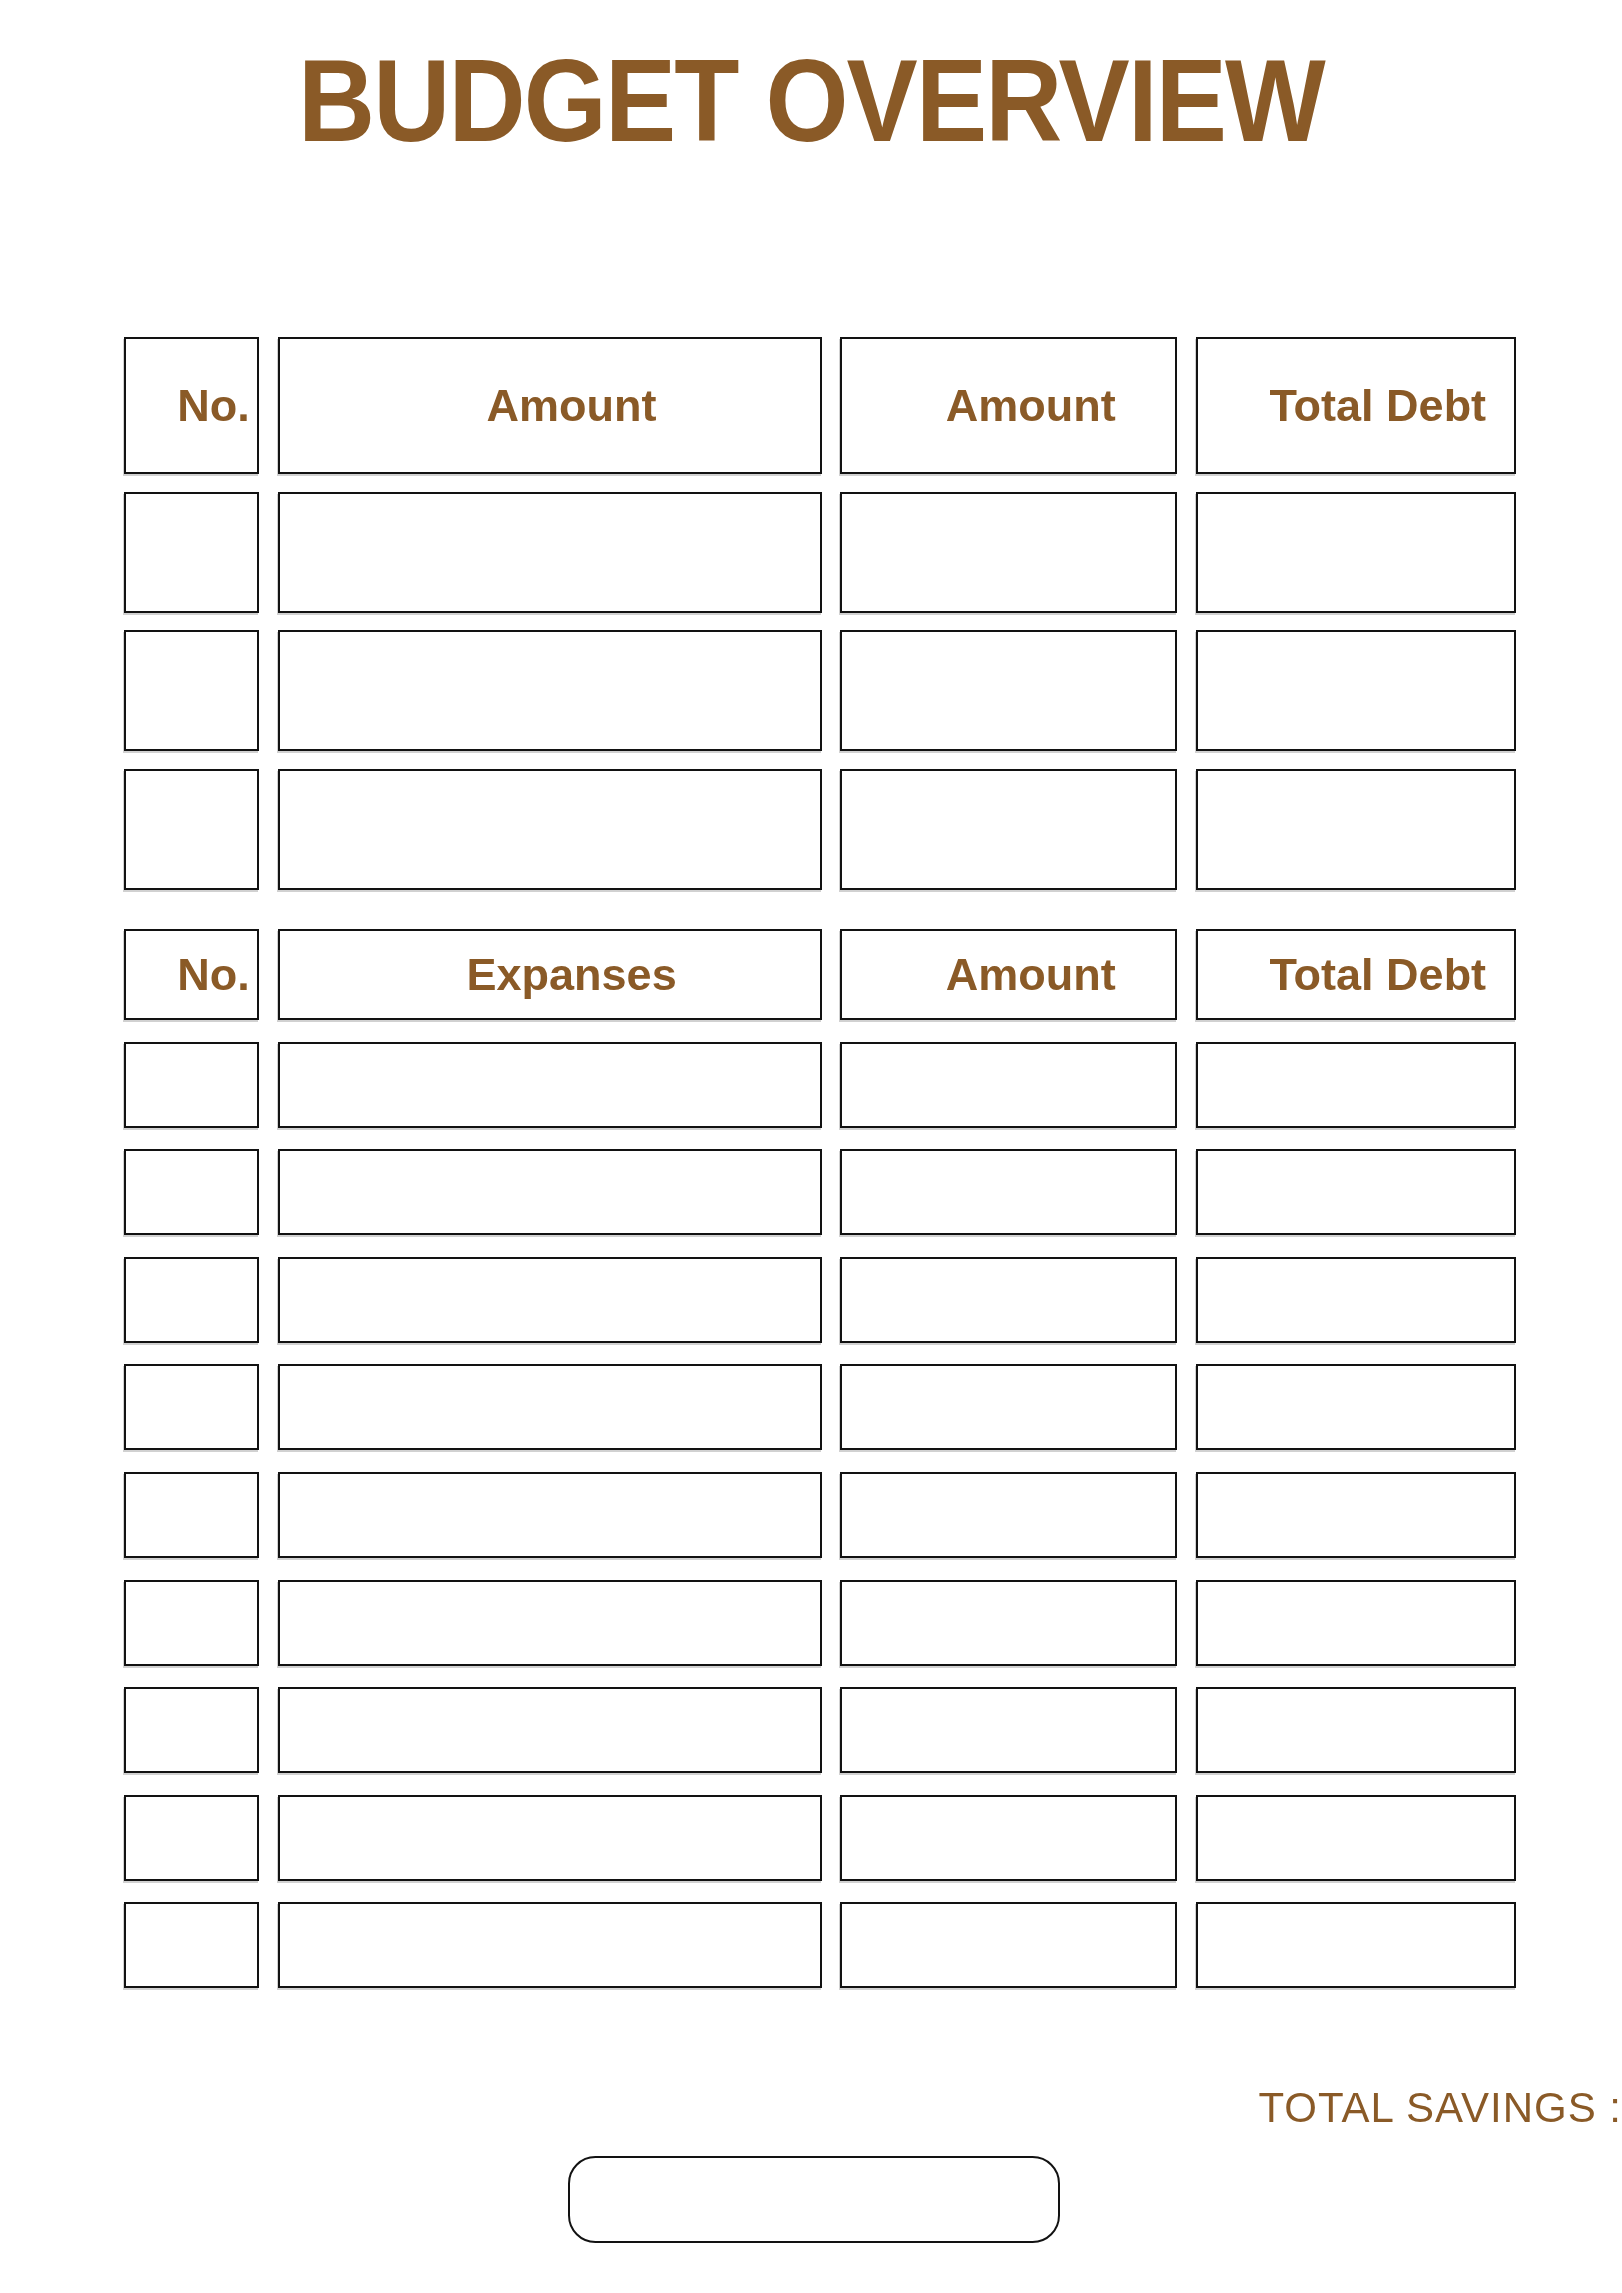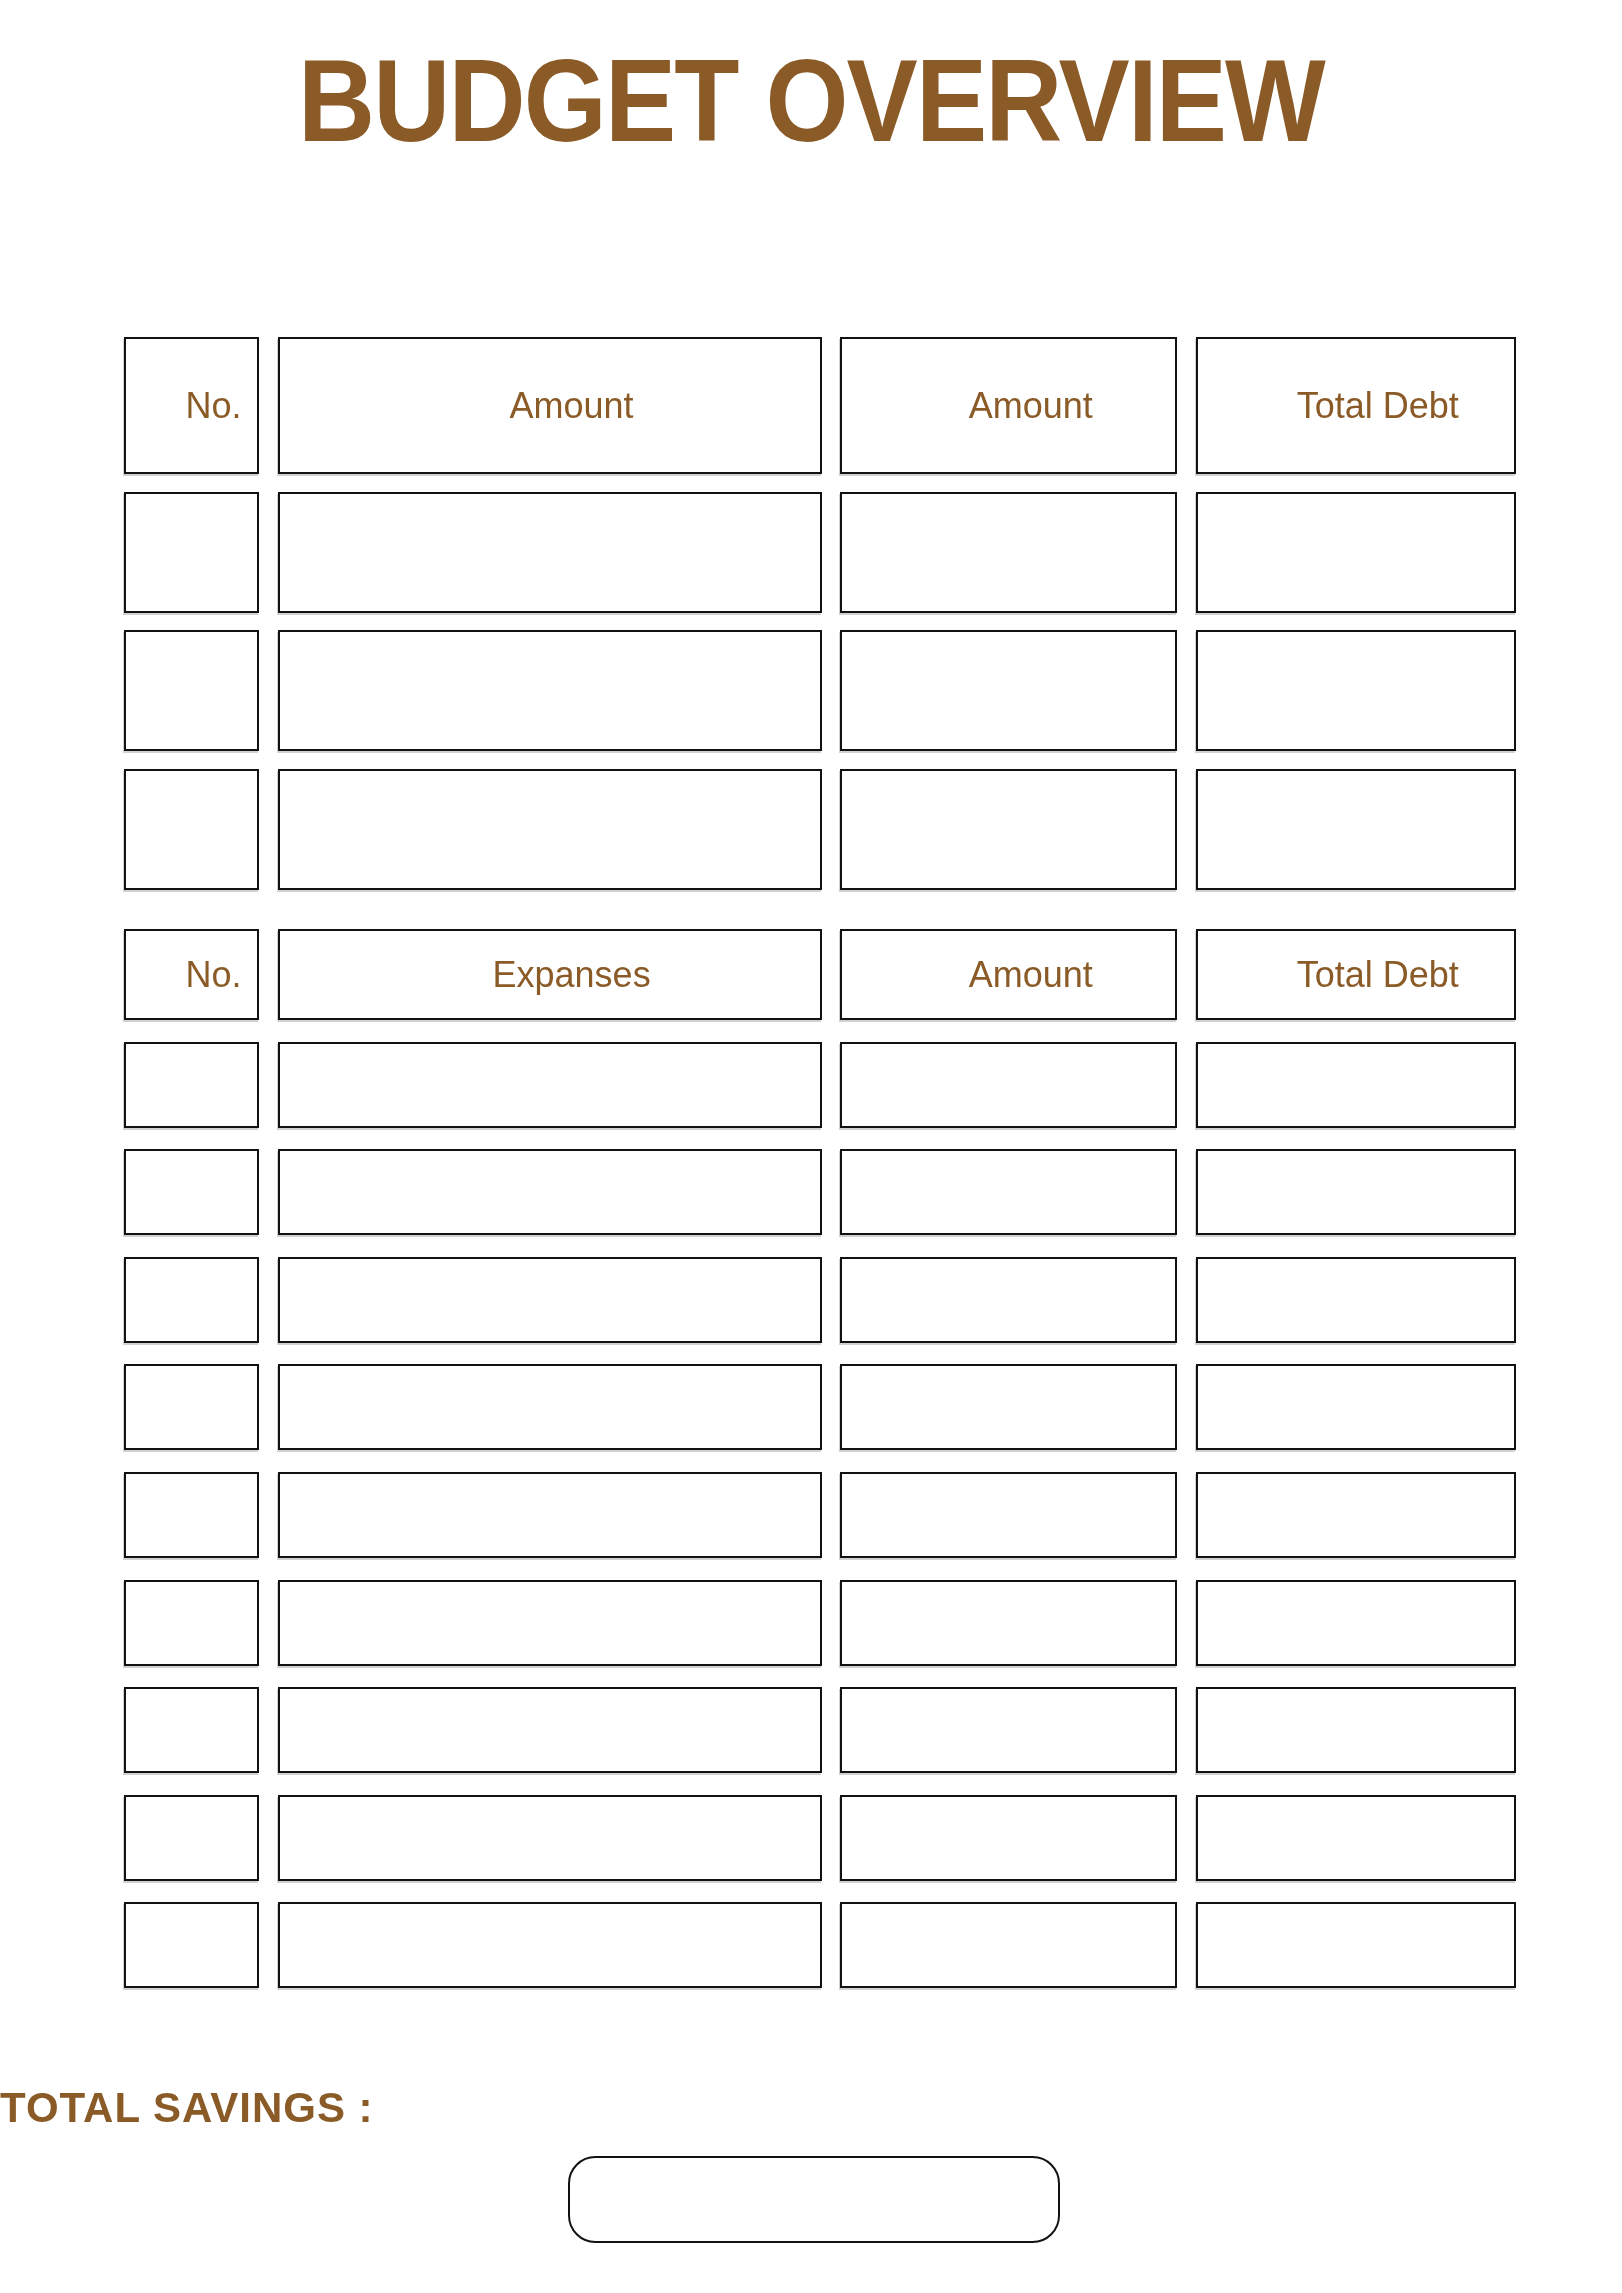--- a/index.html
+++ b/index.html
@@ -49,32 +49,32 @@
   }
   .cell{
     background:#fff;
     border:2.9px solid var(--line);
     box-shadow:-1px 2px 0 rgba(0,0,0,.18);
   }
   .header-cell{
     display:flex;
     align-items:center;
     justify-content:center;
-    font-weight:400;
-    font-size:36px;
+    font-weight:700;
+    font-size:45px;
     color:var(--accent);
     letter-spacing:0px;
     white-space:nowrap;
     padding-left:44px;
   }
   .savings-label{
     position:absolute;
     top:2084px; left:0; width:100%;
-    text-align:left;
-    font-weight:700;
+    text-align:right;
+    font-weight:400;
     font-size:42px;
     letter-spacing:1px;
     color:var(--accent);
     white-space:nowrap;
   }
   .savings-box{
     position:absolute;
     top:2156px; left:568px;
     width:492px; height:87px;
     background:#fff;

